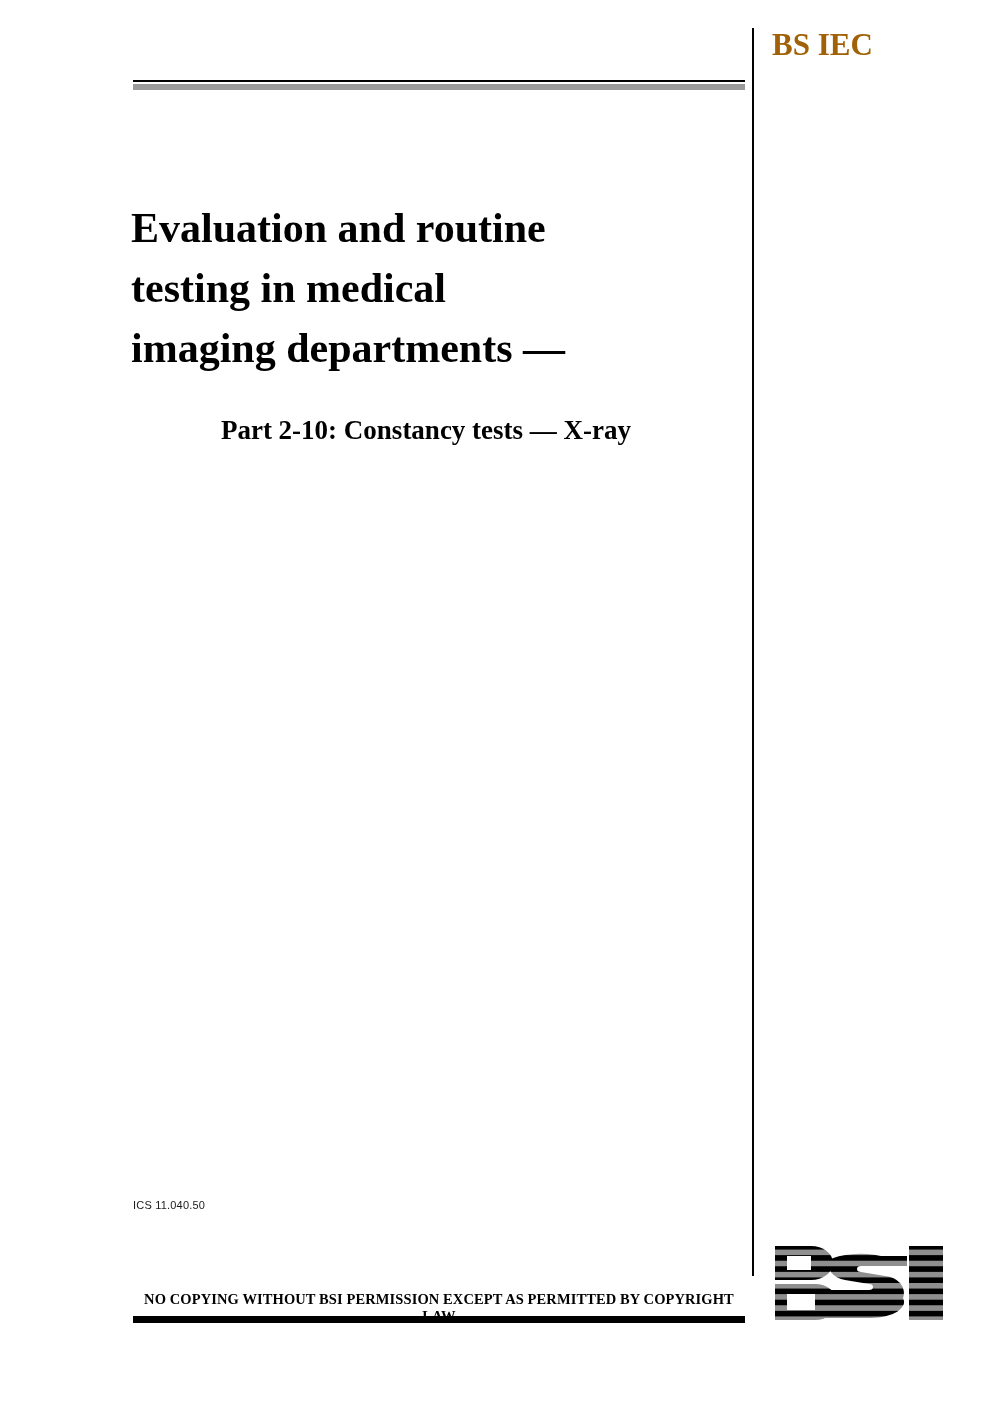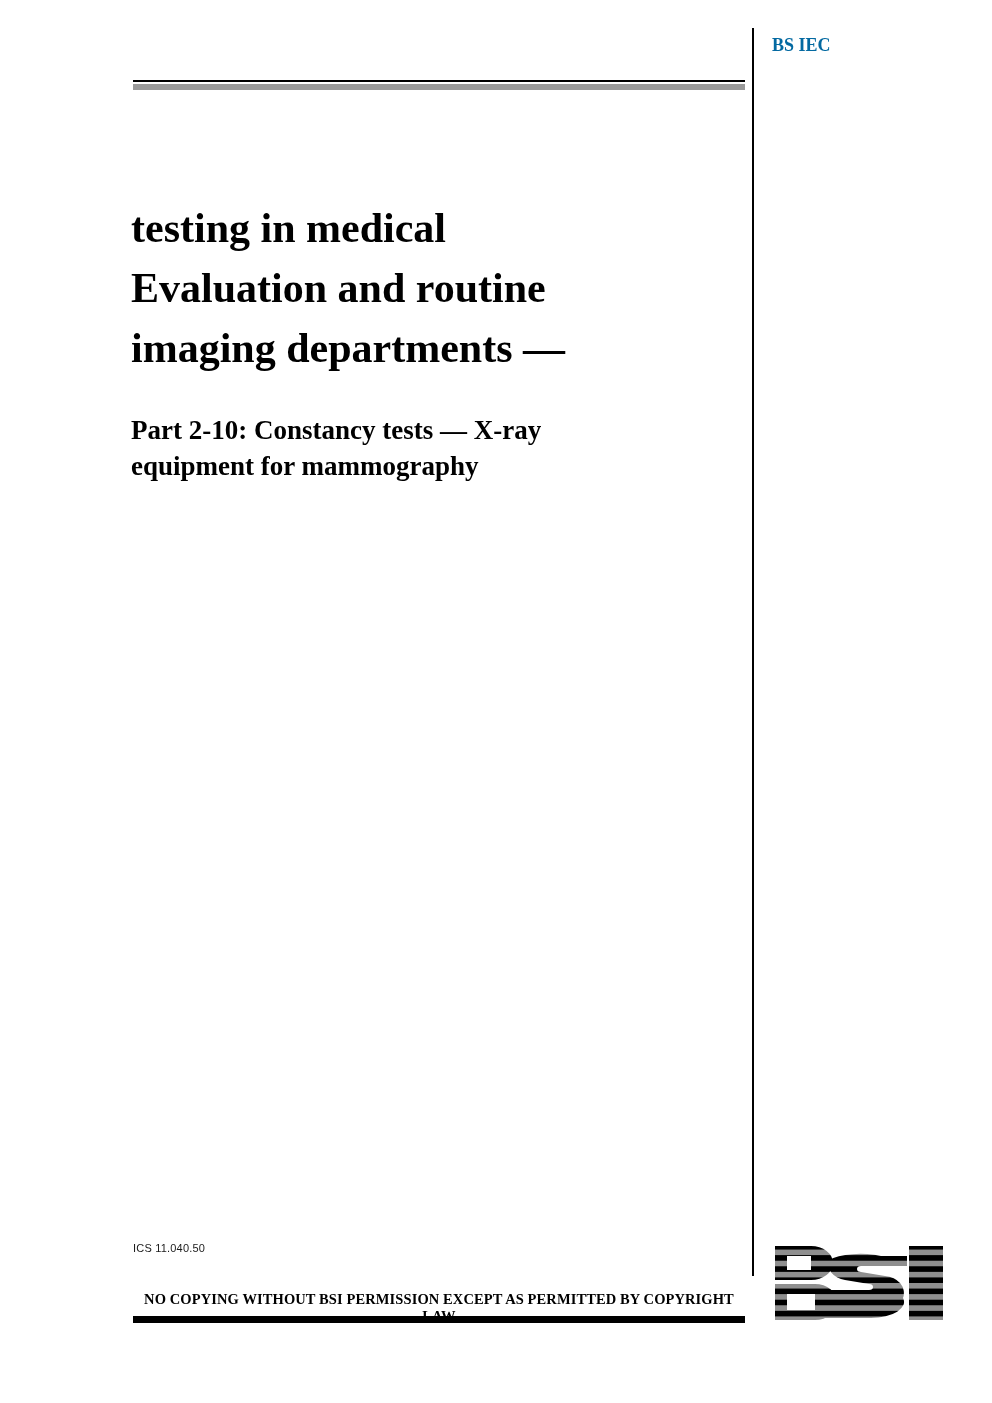--- a/index.html
+++ b/index.html
@@ -37,23 +37,23 @@
     white-space: nowrap;
   }
 
   .doc-number {
     position: absolute;
     left: 772px;
     top: 30px;
     width: 200px;
     font-family: "Liberation Serif", serif;
     font-weight: bold;
-    font-size: 18px;
+    font-size: 31px;
     line-height: 30px;
-    color: #0369a1;
+    color: #a16207;
   }
   .doc-number .line2 { display: block; }
 
   
   .header-rule {
     position: absolute;
     left: 133px;
     top: 80px;
     width: 612px;
     height: 10px;
@@ -101,32 +101,31 @@
     position: absolute;
     left: 131px;
     top: 412px;
     width: 590px;
     font-family: "Liberation Serif", serif;
     font-weight: bold;
     font-size: 27px;
     line-height: 36px;
     color: #000;
   }
-  .sub-title span { display: block; }
+  .sub-title span { display: block; text-align: center; }
 
   
   .ics {
     position: absolute;
     left: 133px;
     top: 1199px;
     font-family: "Liberation Sans", sans-serif;
     font-size: 11px;
     letter-spacing: 0.2px;
     color: #1a1a1a;
-    margin-top: 43px;
   }
 
   
   .footer-text {
     position: absolute;
     left: 133px;
     top: 1291px;
     width: 612px;
     text-align: center;
     font-family: "Liberation Serif", serif;
@@ -166,28 +165,27 @@
   </div>
 
   <div class="header-rule">
     <div class="thin"></div>
     <div class="thick"></div>
   </div>
 
   <div class="vertical-rule"></div>
 
   <div class="main-title">
+    <span>Evaluation and routine</span>
     <span>testing in medical</span>
-    <span>Evaluation and routine</span>
     <span>imaging departments —</span>
   </div>
 
   <div class="sub-title">
     <span>Part 2-10: Constancy tests — X-ray</span>
-    <span>equipment for mammography</span>
   </div>
 
   <div class="ics">ICS 11.040.50</div>
 
   <div class="footer-text">NO COPYING WITHOUT BSI PERMISSION EXCEPT AS PERMITTED BY COPYRIGHT LAW</div>
 
   <div class="footer-rule"></div>
 
   <div class="bsi-logo">
     <svg width="176" height="78" viewBox="0 0 176 78" xmlns="http://www.w3.org/2000/svg" role="img">

